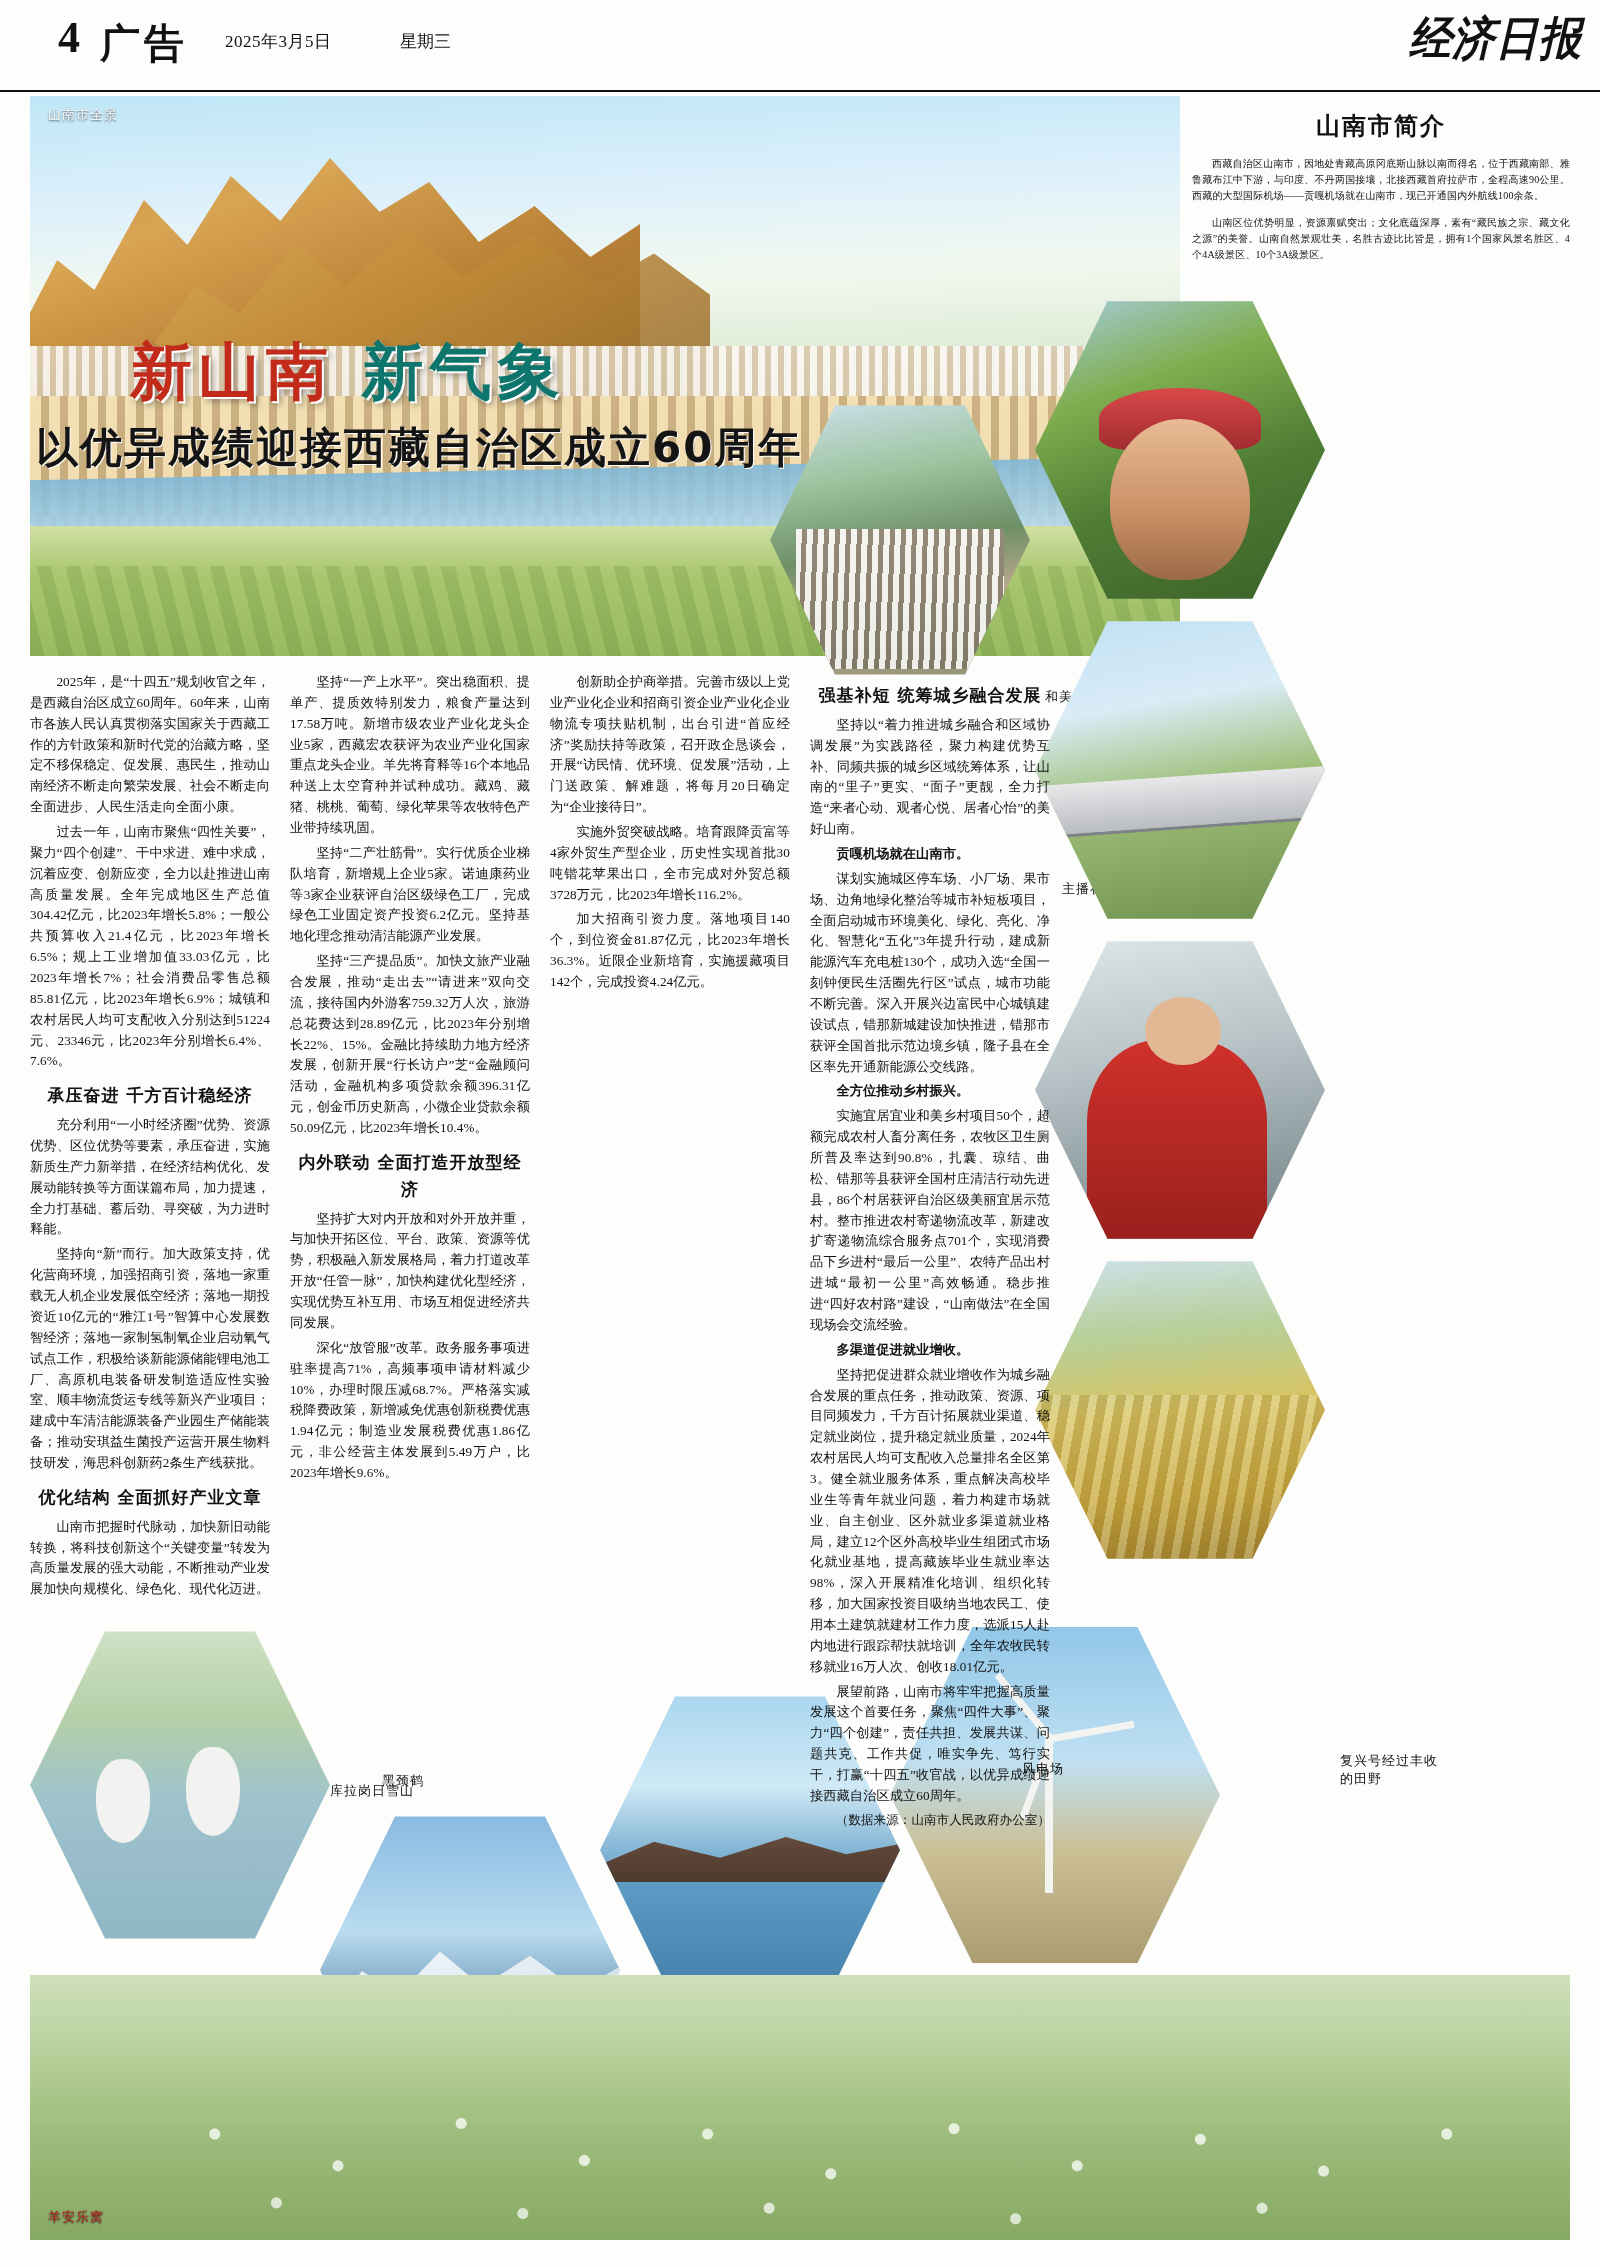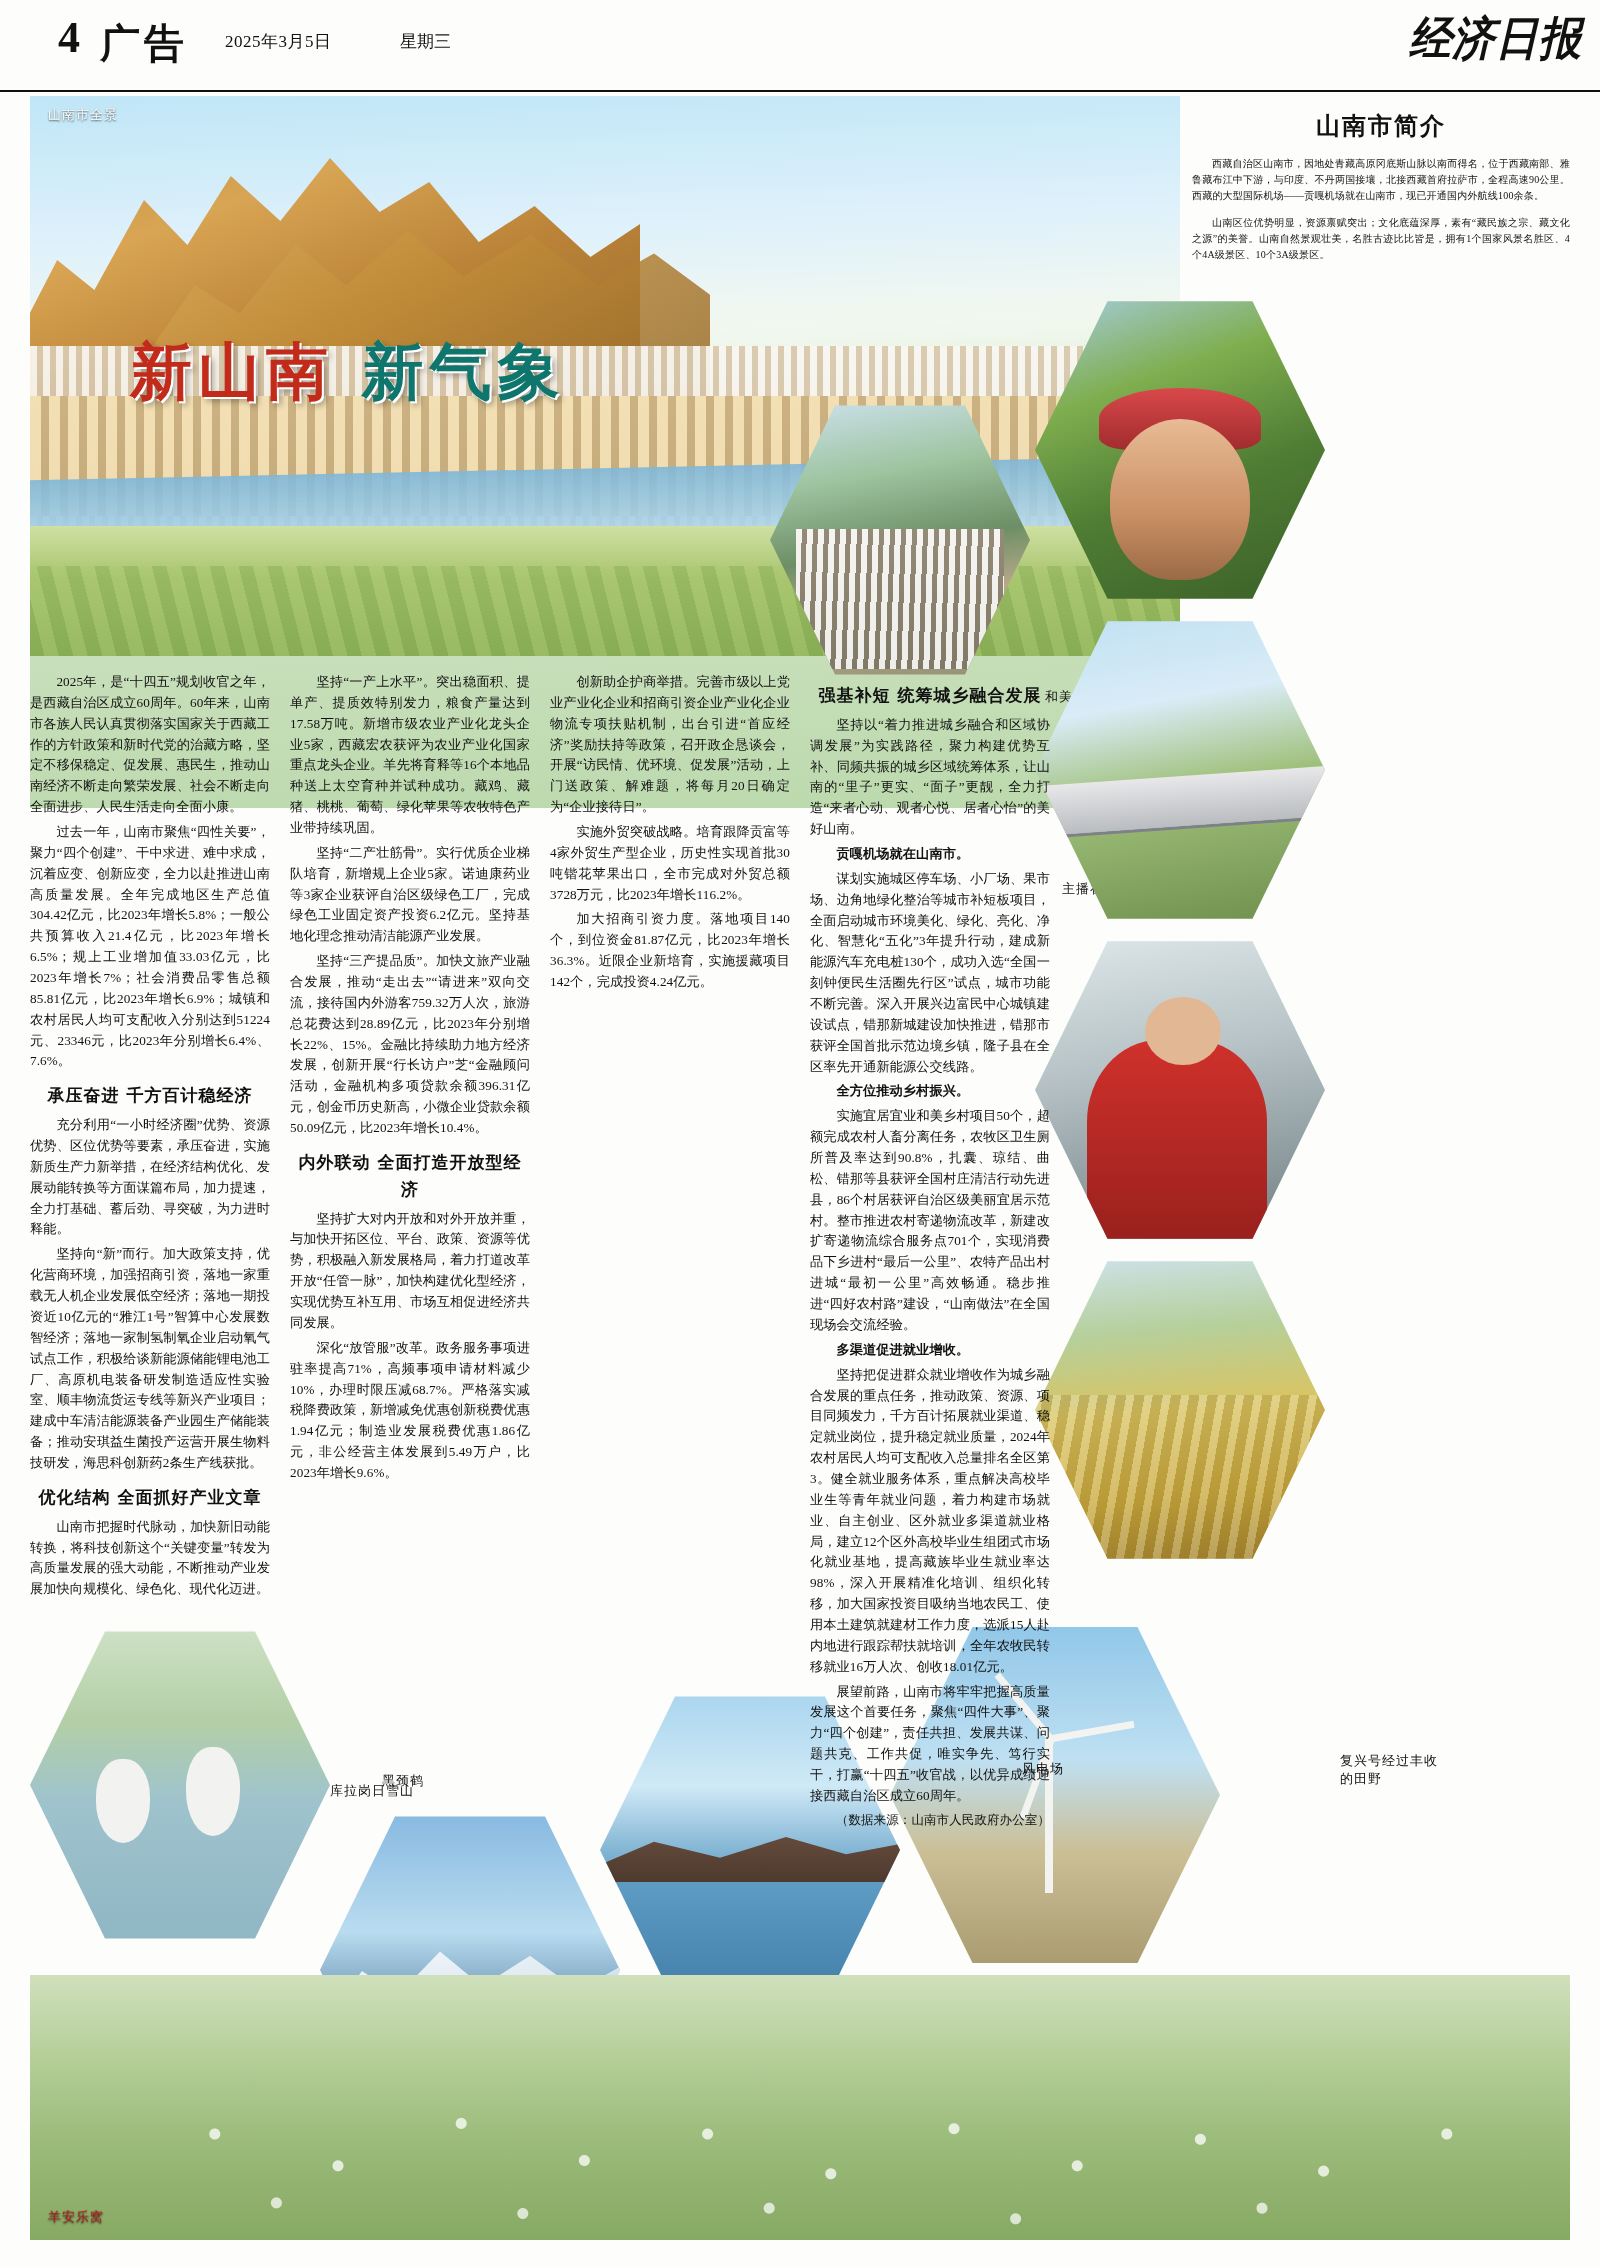--- a/index.html
+++ b/index.html
@@ -65,21 +65,21 @@
     font-style: italic;
     font-family: "DejaVu Serif", serif;
     transform: scaleX(0.92);
     transform-origin: right center;
   }
 
   
   .hero {
     position: absolute;
     left: 30px; top: 96px;
-    width: 1150px; height: 712px;
+    width: 1150px; height: 560px;
     overflow: hidden;
   }
   .hero-sky {
     position: absolute; inset: 0;
     background: linear-gradient(178deg,#bfe6f7 0%, #dff1fb 20%, #f2f8ef 34%, #e4efdd 44%, #cfe3c3 60%, #bcd9ad 100%);
   }
   .hero-mountains {
     position: absolute;
     left: -10px; top: 26px;
     width: 620px; height: 300px;
@@ -445,20 +445,21 @@
     <div class="hero-river"></div>
     <div class="hero-field"></div>
     <div class="hero-field2"></div>
     <div class="hero-caption">山南市全景</div>
   </div>
 
   <div class="hero-title">
     <span>新山南</span>
     <span class="grn">新气象</span>
   </div>
+  <div class="hero-sub">以优异成绩迎接西藏自治区成立60周年</div>
 
   <div class="intro">
     <h2>山南市简介</h2>
     <p>西藏自治区山南市，因地处青藏高原冈底斯山脉以南而得名，位于西藏南部、雅鲁藏布江中下游，与印度、不丹两国接壤，北接西藏首府拉萨市，全程高速90公里。西藏的大型国际机场——贡嘎机场就在山南市，现已开通国内外航线100余条。</p>
     <p>山南区位优势明显，资源禀赋突出；文化底蕴深厚，素有“藏民族之宗、藏文化之源”的美誉。山南自然景观壮美，名胜古迹比比皆是，拥有1个国家风景名胜区、4个4A级景区、10个3A级景区。</p>
   </div>
 
   <div class="hex hex-village"></div>
   <div class="hexcap" style="left:1045px; top:688px;">和美乡村</div>
 

